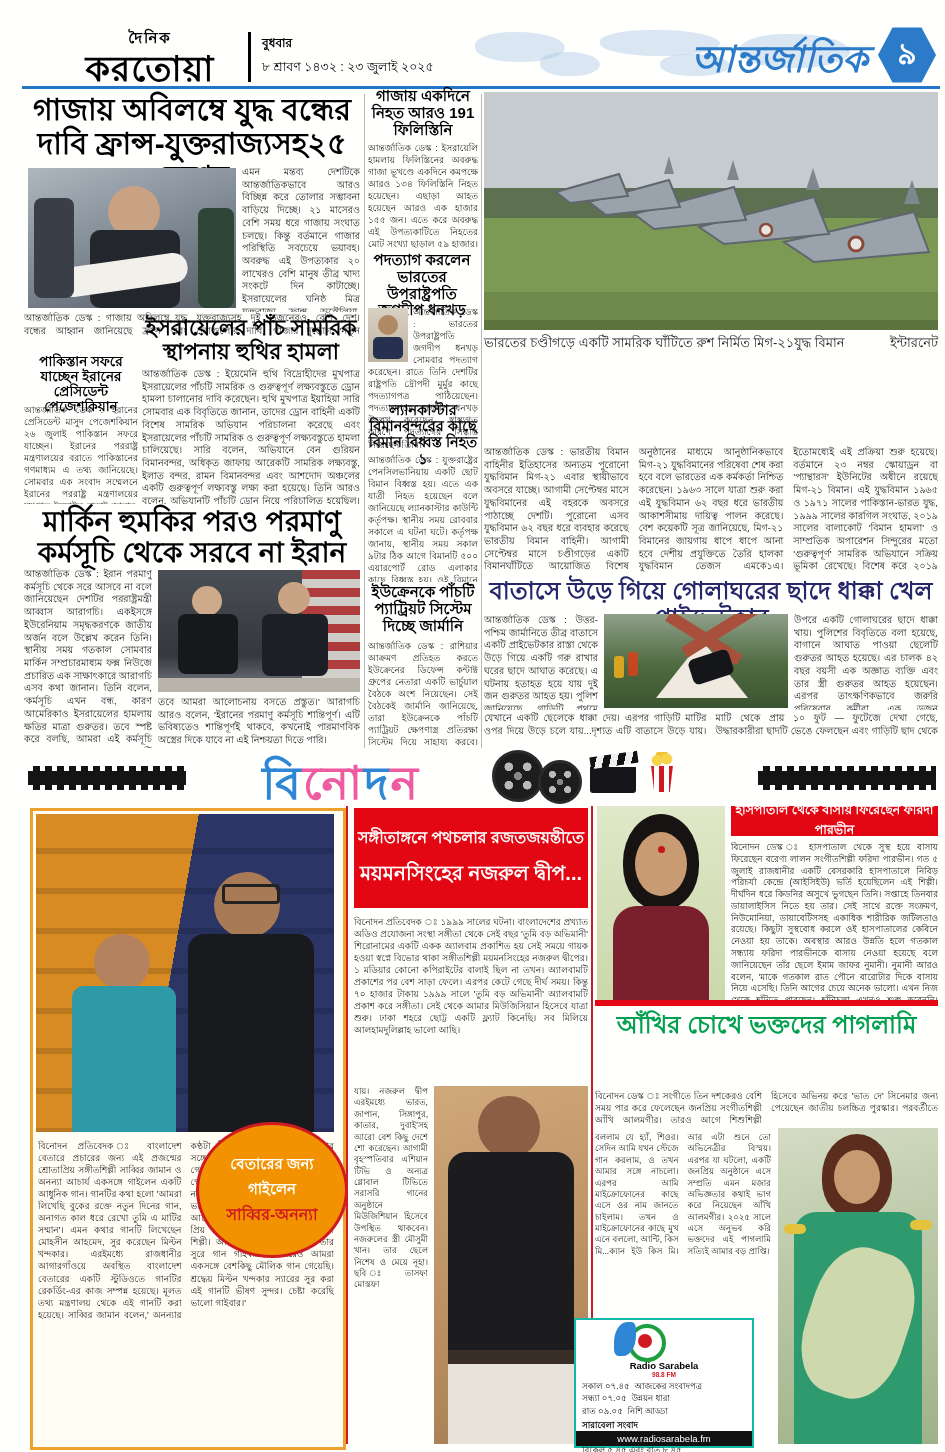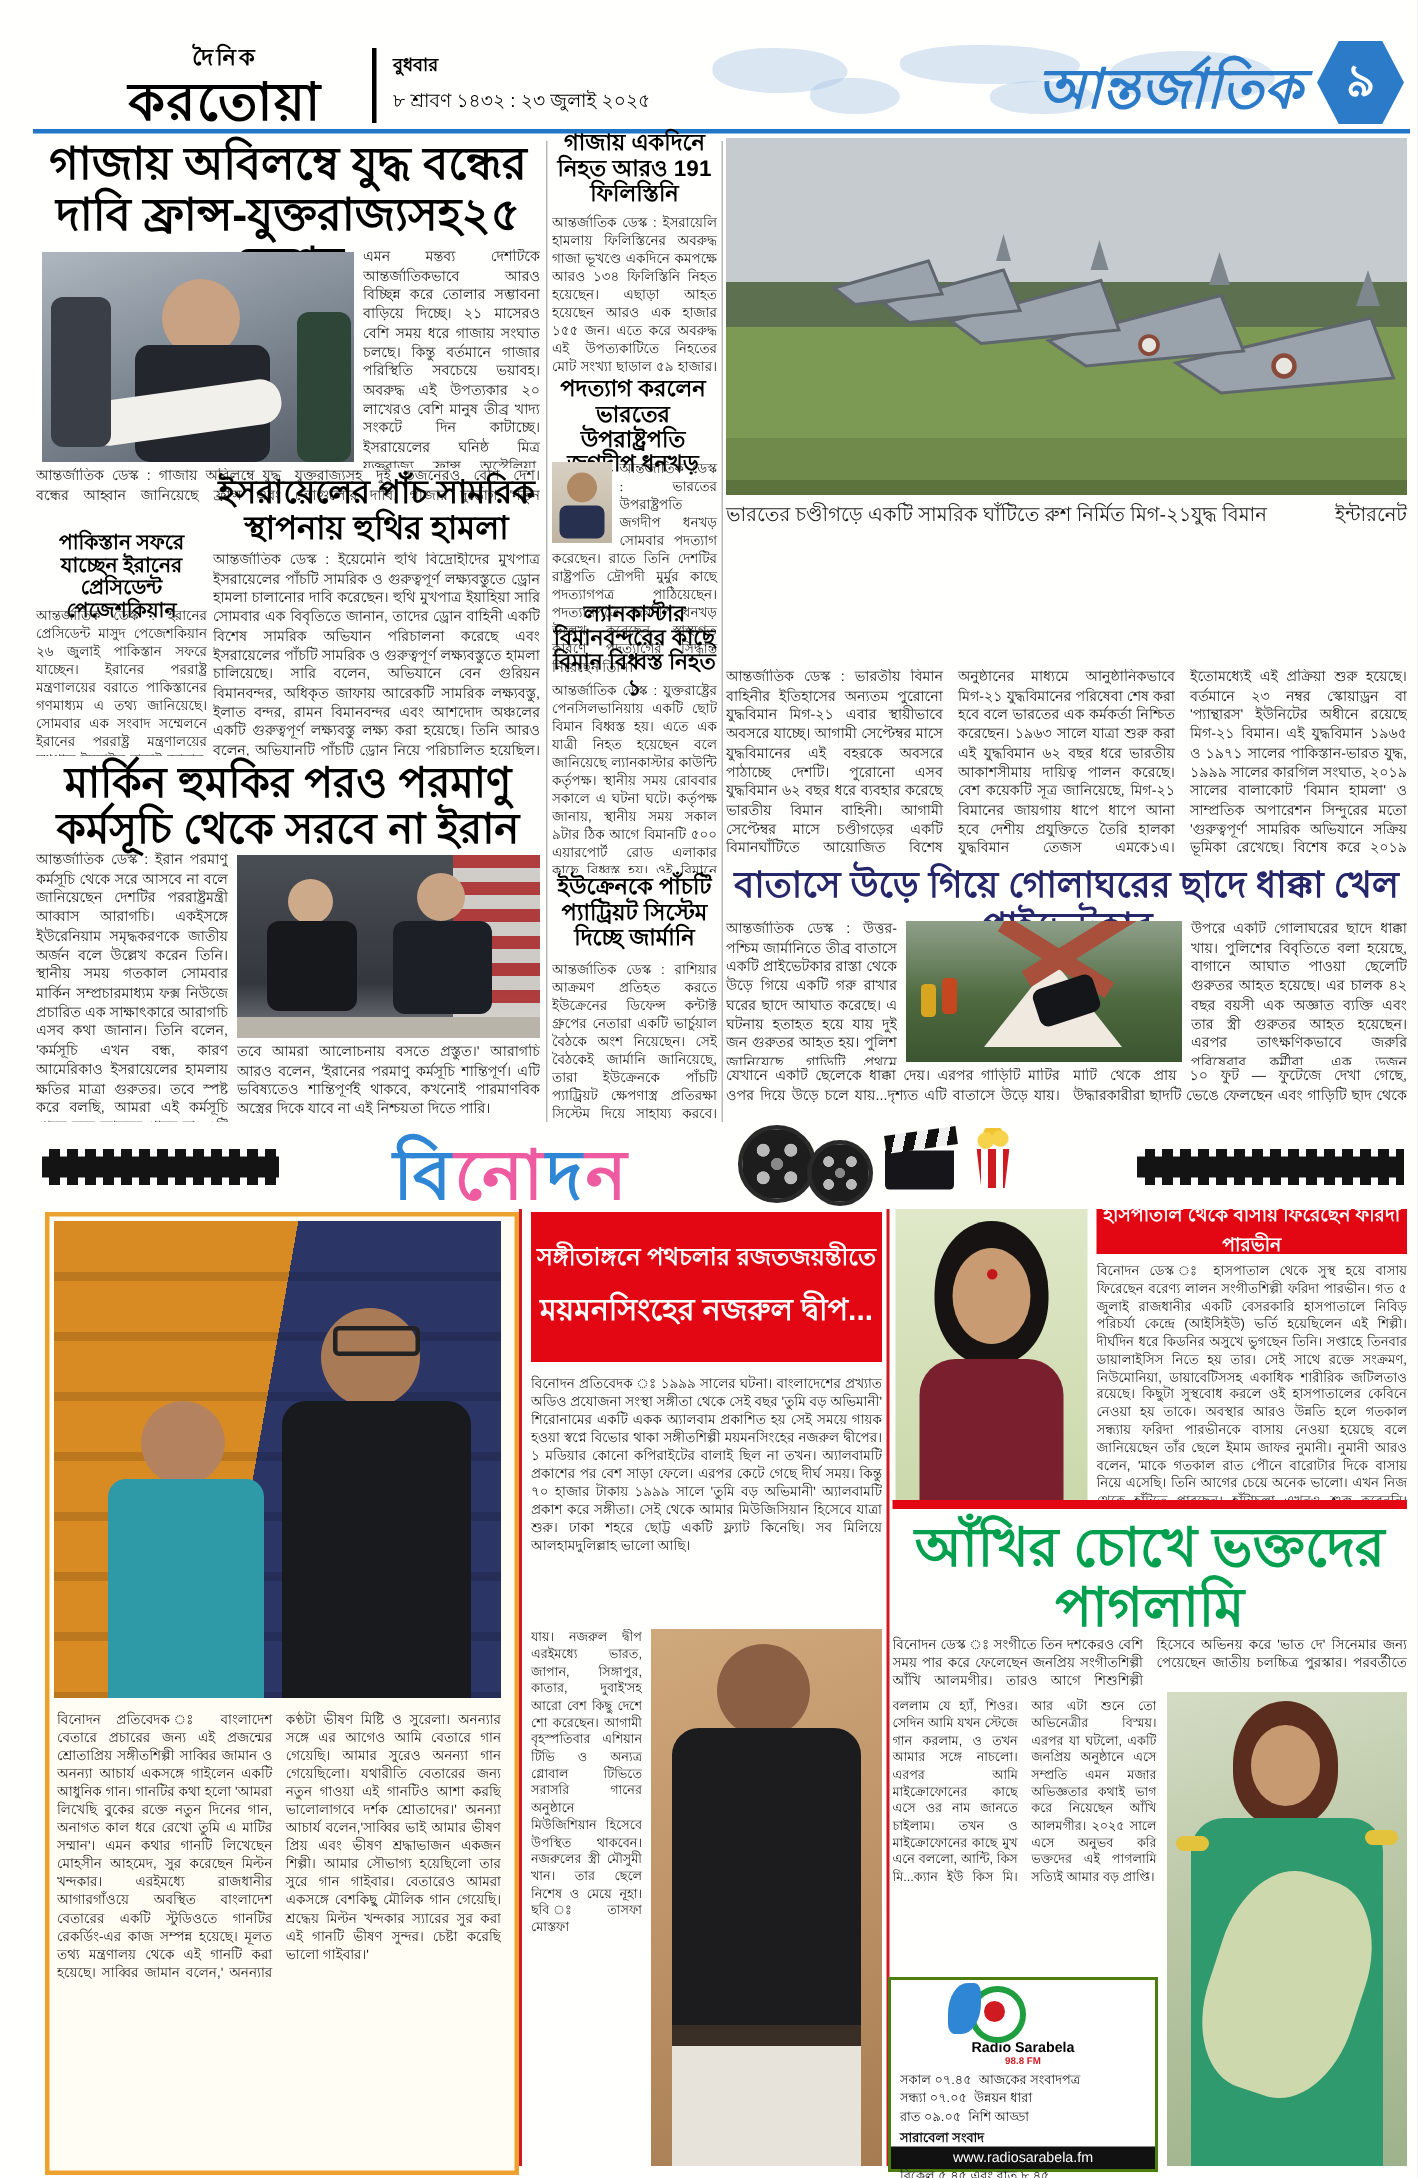--- a/index.html
+++ b/index.html
@@ -174,20 +174,25 @@
 
   <div class="abs" style="left:30px;top:808px;width:310px;height:636px;border:3px solid #eda22f;background:#fffdf4;"></div>
   <div class="abs ph" style="left:36px;top:814px;width:298px;height:318px;background:linear-gradient(100deg,#d98b23 0 46%,#2b3566 46% 100%);">
     <div style="position:absolute;left:0;top:0;width:298px;height:318px;background:repeating-linear-gradient(180deg,transparent 0 34px,rgba(0,0,0,.14) 34px 40px);"></div>
     <div style="position:absolute;left:58px;top:120px;width:56px;height:56px;border-radius:50%;background:#b5825f;"></div>
     <div style="position:absolute;left:36px;top:172px;width:104px;height:146px;border-radius:12px 12px 0 0;background:#2e9aa8;"></div>
     <div style="position:absolute;left:178px;top:58px;width:66px;height:66px;border-radius:50%;background:#a87a56;"></div>
     <div style="position:absolute;left:186px;top:70px;width:52px;height:14px;border:3px solid #222;border-radius:4px;background:transparent;"></div>
     <div style="position:absolute;left:152px;top:120px;width:126px;height:198px;border-radius:16px 16px 0 0;background:#191a1e;"></div>
   </div>
+  <div class="abs oval" style="left:196px;top:1122px;width:146px;height:130px;">
+    <div style="color:#fff;font-weight:bold;font-size:15px;">বেতারের জন্য</div>
+    <div style="color:#fff;font-weight:bold;font-size:15px;">গাইলেন</div>
+    <div style="color:#d01a22;font-weight:900;font-size:16px;">সাব্বির-অনন্যা</div>
+  </div>
   <div class="abs bt c2" style="left:38px;top:1140px;width:296px;height:296px;overflow:hidden;font-size:9px;">বিনোদন প্রতিবেদক ঃ বাংলাদেশ বেতারে প্রচারের জন্য এই প্রজন্মের শ্রোতাপ্রিয় সঙ্গীতশিল্পী সাব্বির জামান ও অনন্যা আচার্য একসঙ্গে গাইলেন একটি আধুনিক গান। গানটির কথা হলো 'আমরা লিখেছি বুকের রক্তে নতুন দিনের গান, অনাগত কাল ধরে রেখো তুমি এ মাটির সম্মান'। এমন কথার গানটি লিখেছেন মোহসীন আহমেদ, সুর করেছেন মিল্টন খন্দকার। এরইমধ্যে রাজধানীর আগারগাঁওয়ে অবস্থিত বাংলাদেশ বেতারের একটি স্টুডিওতে গানটির রেকর্ডিং-এর কাজ সম্পন্ন হয়েছে। মূলত তথ্য মন্ত্রণালয় থেকে এই গানটি করা হয়েছে। সাব্বির জামান বলেন,' অনন্যার কণ্ঠটা ভীষণ মিষ্টি ও সুরেলা। অনন্যার সঙ্গে এর আগেও আমি বেতারে গান গেয়েছি। আমার সুরেও অনন্যা গান গেয়েছিলো। যথারীতি বেতারের জন্য নতুন গাওয়া এই গানটিও আশা করছি ভালোলাগবে দর্শক শ্রোতাদের।' অনন্যা আচার্য বলেন,'সাব্বির ভাই আমার ভীষণ প্রিয় এবং ভীষণ শ্রদ্ধাভাজন একজন শিল্পী। আমার সৌভাগ্য হয়েছিলো তার সুরে গান গাইবার। বেতারেও আমরা একসঙ্গে বেশকিছু মৌলিক গান গেয়েছি। শ্রদ্ধেয় মিল্টন খন্দকার স্যারের সুর করা এই গানটি ভীষণ সুন্দর। চেষ্টা করেছি ভালো গাইবার।'</div>
 
   <div class="abs redbar" style="left:354px;top:808px;width:234px;height:100px;display:flex;flex-direction:column;align-items:center;justify-content:center;">
     <div style="font-size:16px;font-weight:bold;">সঙ্গীতাঙ্গনে পথচলার রজতজয়ন্তীতে</div>
     <div style="font-size:20px;font-weight:900;margin-top:6px;">ময়মনসিংহের নজরুল দ্বীপ...</div>
   </div>
   <div class="abs bt" style="left:354px;top:916px;width:234px;height:166px;overflow:hidden;font-size:9px;">বিনোদন প্রতিবেদক ঃ ১৯৯৯ সালের ঘটনা। বাংলাদেশের প্রখ্যাত অডিও প্রযোজনা সংস্থা সঙ্গীতা থেকে সেই বছর 'তুমি বড় অভিমানী' শিরোনামের একটি একক অ্যালবাম প্রকাশিত হয় সেই সময়ে গায়ক হওয়া স্বপ্নে বিভোর থাকা সঙ্গীতশিল্পী ময়মনসিংহের নজরুল দ্বীপের। ১ মডিয়ার কোনো কপিরাইটের বালাই ছিল না তখন। অ্যালবামটি প্রকাশের পর বেশ সাড়া ফেলে। এরপর কেটে গেছে দীর্ঘ সময়। কিন্তু ৭০ হাজার টাকায় ১৯৯৯ সালে 'তুমি বড় অভিমানী' অ্যালবামটি প্রকাশ করে সঙ্গীতা। সেই থেকে আমার মিউজিসিয়ান হিসেবে যাত্রা শুরু। ঢাকা শহরে ছোট্ট একটি ফ্ল্যাট কিনেছি। সব মিলিয়ে আলহামদুলিল্লাহ ভালো আছি।</div>
   <div class="abs bt" style="left:354px;top:1086px;width:74px;height:356px;overflow:hidden;font-size:8.5px;">যায়। নজরুল দ্বীপ এরইমধ্যে ভারত, জাপান, সিঙ্গাপুর, কাতার, দুবাই'সহ আরো বেশ কিছু দেশে শো করেছেন। আগামী বৃহস্পতিবার এশিয়ান টিভি ও অন্যত্র গ্লোবাল টিভিতে সরাসরি গানের অনুষ্ঠানে মিউজিশিয়ান হিসেবে উপস্থিত থাকবেন। নজরুলের স্ত্রী মৌসুমী খান। তার ছেলে নিশেষ ও মেয়ে নূহা। ছবি ঃ তাসফা মোস্তফা</div>
   <div class="abs ph" style="left:434px;top:1086px;width:154px;height:358px;background:linear-gradient(160deg,#cfa87c 0%,#b98e62 60%,#a57c52 100%);">
     <div style="position:absolute;left:44px;top:10px;width:62px;height:62px;border-radius:50%;background:#8a5f43;"></div>
@@ -201,33 +206,33 @@
     <div style="position:absolute;left:38px;top:26px;width:52px;height:64px;border-radius:50%;background:#c89b72;"></div>
     <div style="position:absolute;left:61px;top:40px;width:7px;height:7px;border-radius:50%;background:#c4161c;"></div>
     <div style="position:absolute;left:16px;top:100px;width:96px;height:96px;border-radius:24px 24px 0 0;background:#7a1f2e;"></div>
   </div>
   <div class="abs redbar" style="left:731px;top:806px;width:207px;height:30px;display:flex;align-items:center;justify-content:center;font-size:12.5px;font-weight:bold;text-align:center;">
     <span>হাসপাতাল থেকে বাসায় ফিরেছেন ফরিদা পারভীন</span>
   </div>
   <div class="abs bt" style="left:731px;top:842px;width:207px;height:158px;overflow:hidden;font-size:8.8px;">বিনোদন ডেস্ক ঃ হাসপাতাল থেকে সুস্থ হয়ে বাসায় ফিরেছেন বরেণ্য লালন সংগীতশিল্পী ফরিদা পারভীন। গত ৫ জুলাই রাজধানীর একটি বেসরকারি হাসপাতালে নিবিড় পরিচর্যা কেন্দ্রে (আইসিইউ) ভর্তি হয়েছিলেন এই শিল্পী। দীর্ঘদিন ধরে কিডনির অসুখে ভুগছেন তিনি। সপ্তাহে তিনবার ডায়ালাইসিস নিতে হয় তার। সেই সাথে রক্তে সংক্রমণ, নিউমোনিয়া, ডায়াবেটিসসহ একাধিক শারীরিক জটিলতাও রয়েছে। কিছুটা সুস্থবোধ করলে ওই হাসপাতালের কেবিনে নেওয়া হয় তাকে। অবস্থার আরও উন্নতি হলে গতকাল সন্ধ্যায় ফরিদা পারভীনকে বাসায় নেওয়া হয়েছে বলে জানিয়েছেন তাঁর ছেলে ইমাম জাফর নুমানী। নুমানী আরও বলেন, 'মাকে গতকাল রাত পৌনে বারোটার দিকে বাসায় নিয়ে এসেছি। তিনি আগের চেয়ে অনেক ভালো। এখন নিজ থেকে হাঁটতে পারছেন। হাঁটাচলা এখনও শুরু করেননি। ফিজিওথেরাপি নিতে হবে তাকে।</div>
 
   <div class="abs redbar" style="left:595px;top:1000px;width:343px;height:6px;"></div>
-  <div class="abs hd" style="left:595px;top:1012px;width:343px;font-size:36px;color:#00a04e;">আঁখির চোখে ভক্তদের পাগলামি</div>
+  <div class="abs hd" style="left:595px;top:1012px;width:343px;font-size:24px;color:#00a04e;">আঁখির চোখে ভক্তদের পাগলামি</div>
   <div class="abs bt c2" style="left:595px;top:1090px;width:343px;height:38px;overflow:hidden;font-size:9px;">বিনোদন ডেস্ক ঃ সংগীতে তিন দশকেরও বেশি সময় পার করে ফেলেছেন জনপ্রিয় সংগীতশিল্পী আঁখি আলমগীর। তারও আগে শিশুশিল্পী হিসেবে অভিনয় করে 'ভাত দে' সিনেমার জন্য পেয়েছেন জাতীয় চলচ্চিত্র পুরস্কার। পরবর্তীতে সেরা প্লে-ব্যাকশিল্পী হিসেবেও জাতীয় পুরস্কার ওঠে এ শিল্পীর।</div>
   <div class="abs bt c2" style="left:595px;top:1132px;width:176px;height:180px;overflow:hidden;font-size:8.5px;">বললাম যে হ্যাঁ, শিওর। সেদিন আমি যখন স্টেজে গান করলাম, ও তখন আমার সঙ্গে নাচলো। এরপর আমি মাইক্রোফোনের কাছে এসে ওর নাম জানতে চাইলাম। তখন ও মাইক্রোফোনের কাছে মুখ এনে বললো, আন্টি, কিস মি...ক্যান ইউ কিস মি। আর এটা শুনে তো অভিনেত্রীর বিস্ময়। এরপর যা ঘটলো, একটি জনপ্রিয় অনুষ্ঠানে এসে সম্প্রতি এমন মজার অভিজ্ঞতার কথাই ভাগ করে নিয়েছেন আঁখি আলমগীর। ২০২৫ সালে এসে অনুভব করি ভক্তদের এই পাগলামি সত্যিই আমার বড় প্রাপ্তি।</div>
   <div class="abs ph" style="left:778px;top:1128px;width:160px;height:316px;background:linear-gradient(165deg,#d4dcc4 0%,#bcc9a8 40%,#9eb28a 100%);">
     <div style="position:absolute;left:44px;top:6px;width:70px;height:84px;border-radius:50% 50% 44% 44%;background:#5a2d1e;"></div>
     <div style="position:absolute;left:56px;top:22px;width:46px;height:54px;border-radius:50%;background:#c79a72;"></div>
     <div style="position:absolute;left:16px;top:84px;width:128px;height:232px;border-radius:22px 22px 0 0;background:#2e9a6d;"></div>
     <div style="position:absolute;left:30px;top:120px;width:100px;height:150px;border-radius:40%;background:#e9e3b8;transform:rotate(18deg);opacity:.85;"></div>
     <div style="position:absolute;left:6px;top:96px;width:22px;height:10px;border-radius:5px;background:#e3c23c;"></div>
     <div style="position:absolute;right:6px;top:92px;width:22px;height:10px;border-radius:5px;background:#e3c23c;"></div>
   </div>
 
-  <div class="abs" style="left:592px;top:1318px;width:176px;height:126px;border:2px solid #4d7c0f;background:#fff;">
+  <div class="abs" style="left:574px;top:1318px;width:176px;height:126px;border:2px solid #14b8a6;background:#fff;">
     <div style="position:relative;height:40px;">
       <div style="position:absolute;left:52px;top:4px;width:30px;height:30px;border-radius:50%;border:4px solid #1e9e3e;"></div>
       <div style="position:absolute;left:62px;top:14px;width:14px;height:14px;border-radius:50%;background:#d01a22;"></div>
       <div style="position:absolute;left:38px;top:2px;width:22px;height:34px;border-radius:60% 20% 60% 20%;background:#2e86d4;"></div>
     </div>
     <div style="text-align:center;font-size:9.5px;font-weight:bold;">Radio Sarabela</div>
     <div style="text-align:center;font-size:6.5px;color:#d01a22;font-weight:bold;">98.8 FM</div>
     <div style="padding:2px 6px 0;font-size:8.6px;line-height:1.45;color:#111;">
       <div><span>সকাল  ০৭.৪৫</span>&nbsp;&nbsp;<span>আজকের সংবাদপত্র</span></div>
       <div><span>সন্ধ্যা  ০৭.০৫</span>&nbsp;&nbsp;<span>উন্নয়ন ধারা</span></div>

